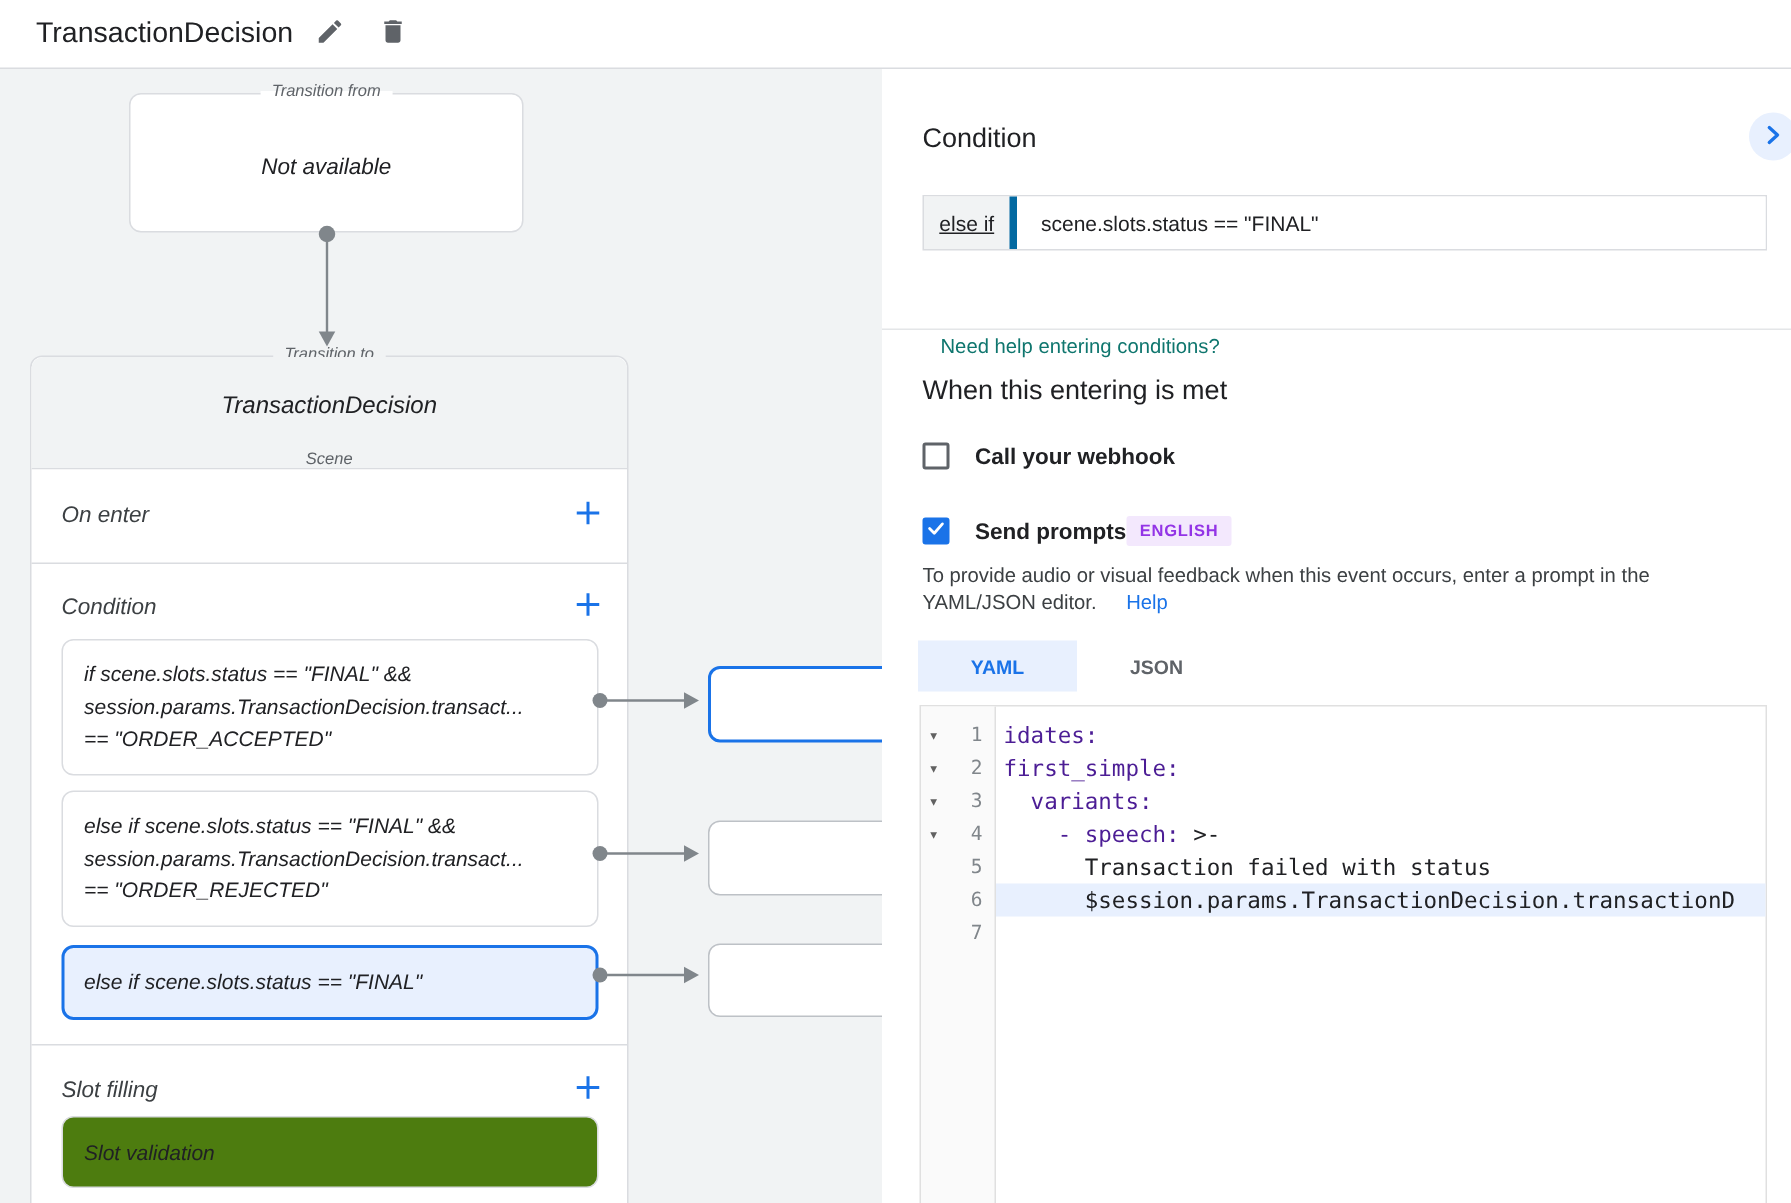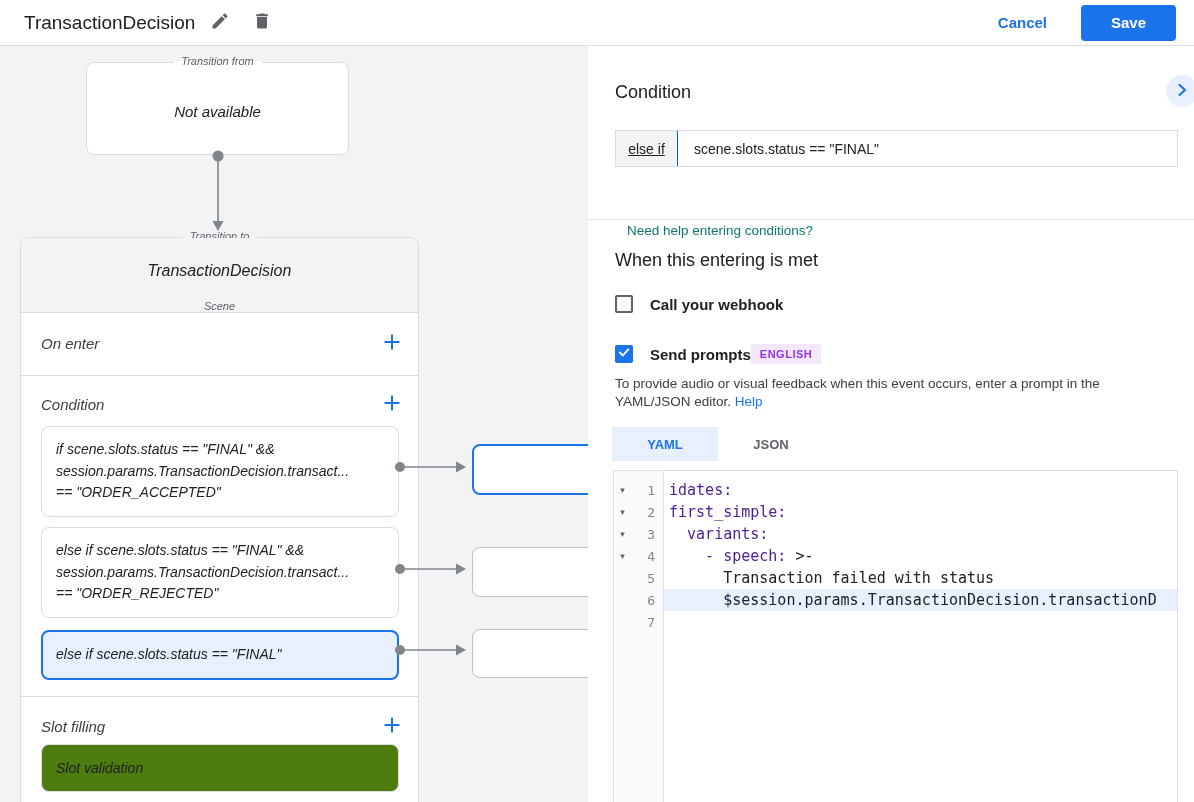--- a/index.html
+++ b/index.html
@@ -57,39 +57,39 @@
 
   
   .panel { position:absolute; left:588px; top:46px; width:606px; height:756px; background:#fff;
            overflow:hidden; z-index:6; }
   .panel-h { position:absolute; left:27px; font-size:18px; color:#202124; }
   .collapse-btn { position:absolute; left:578px; top:29px; width:32px; height:32px; border-radius:50%;
                   background:#e8f0fe; border:none; cursor:pointer; display:flex; align-items:center;
                   justify-content:center; }
   .cond-input-row { position:absolute; left:27px; top:84px; width:563px; height:37px;
                     border:1px solid #dadce0; display:flex; }
-  .cond-prefix { width:62px; background:#f1f3f4; border-right:1px solid #0369a1; display:flex;
+  .cond-prefix { width:62px; background:#f1f3f4; border-right:5px solid #0369a1; display:flex;
                  align-items:center; justify-content:center; font-size:14px; color:#202124;text-decoration:underline; }
   .cond-value { flex:1; border:none; outline:none; padding:0 16px; font-size:14px; color:#202124;
                 font-family:inherit; background:#fff; }
   .help-link { position:absolute; left:39px; top:131px; font-size:13.5px; color:#0f766e;
                text-decoration:none; cursor:pointer;margin-top:46px; }
   .panel-div { position:absolute; left:0; top:173px; width:100%; border-top:1px solid #e4e6e8; }
 
   .check-row { position:absolute; left:27px; display:flex; align-items:center; }
   .checkbox { width:18px; height:18px; border:2px solid #5f6368; border-radius:2px; background:#fff;
               cursor:pointer; flex:none; }
   .checkbox.checked { background:#1a73e8; border-color:#1a73e8; display:flex; align-items:center;
                       justify-content:center; }
   .check-label { margin-left:17px; font-size:15px; font-weight:700; color:#202124; }
   .lang-badge { background:#f3e8fd; color:#9334e6; font-size:11px; font-weight:700;
                 letter-spacing:.5px; padding:4px 9px; border-radius:2px; }
   .hint { position:absolute; left:27px; top:329px; width:556px; font-size:13.5px; color:#3c4043;
           line-height:18px; }
-  .hint a { color:#1a73e8; text-decoration:none; cursor:pointer; }
+  .hint a { color:#1a73e8; text-decoration:none; cursor:pointer;margin-left:16px; }
 
   .tabs { position:absolute; left:24px; top:381px; display:flex; }
   .tab { width:106px; height:34px; display:flex; align-items:center; justify-content:center;
          font-size:13px; font-weight:700; color:#5f6368; cursor:pointer; }
   .tab.selected { background:#e8f0fe; color:#1a73e8; }
 
   .editor { position:absolute; left:25px; top:424px; width:565px; height:340px;
             border:1px solid #e0e0e0; background:#fff; font-family:"DejaVu Sans Mono","Liberation Mono",monospace; }
   .gutter-bg { position:absolute; left:0; top:0; bottom:0; width:50px; background:#fafafa;
                border-right:1px solid #e0e0e0; }
@@ -119,24 +119,20 @@
           </svg>
       </span>
     </button>
     <button class="icon-btn">
       <span>
         <svg width="20" height="20" viewBox="0 0 24 24">
             <path d="M6 19c0 1.1.9 2 2 2h8c1.1 0 2-.9 2-2V7H6v12zM19 4h-3.5l-1-1h-5l-1 1H5v2h14V4z"></path>
           </svg>
       </span>
     </button>
-    <div class="topbar-right">
-      <button class="cancel-btn">Cancel</button>
-      <button class="save-btn">Save</button>
-    </div>
   </div>
 
   <div class="flow">
 
     <div class="node-from">
       <div class="node-legend">Transition from</div>
       <div class="node-value">Not available</div>
     </div>
 
     <svg class="flow-svg" width="588" height="756">

